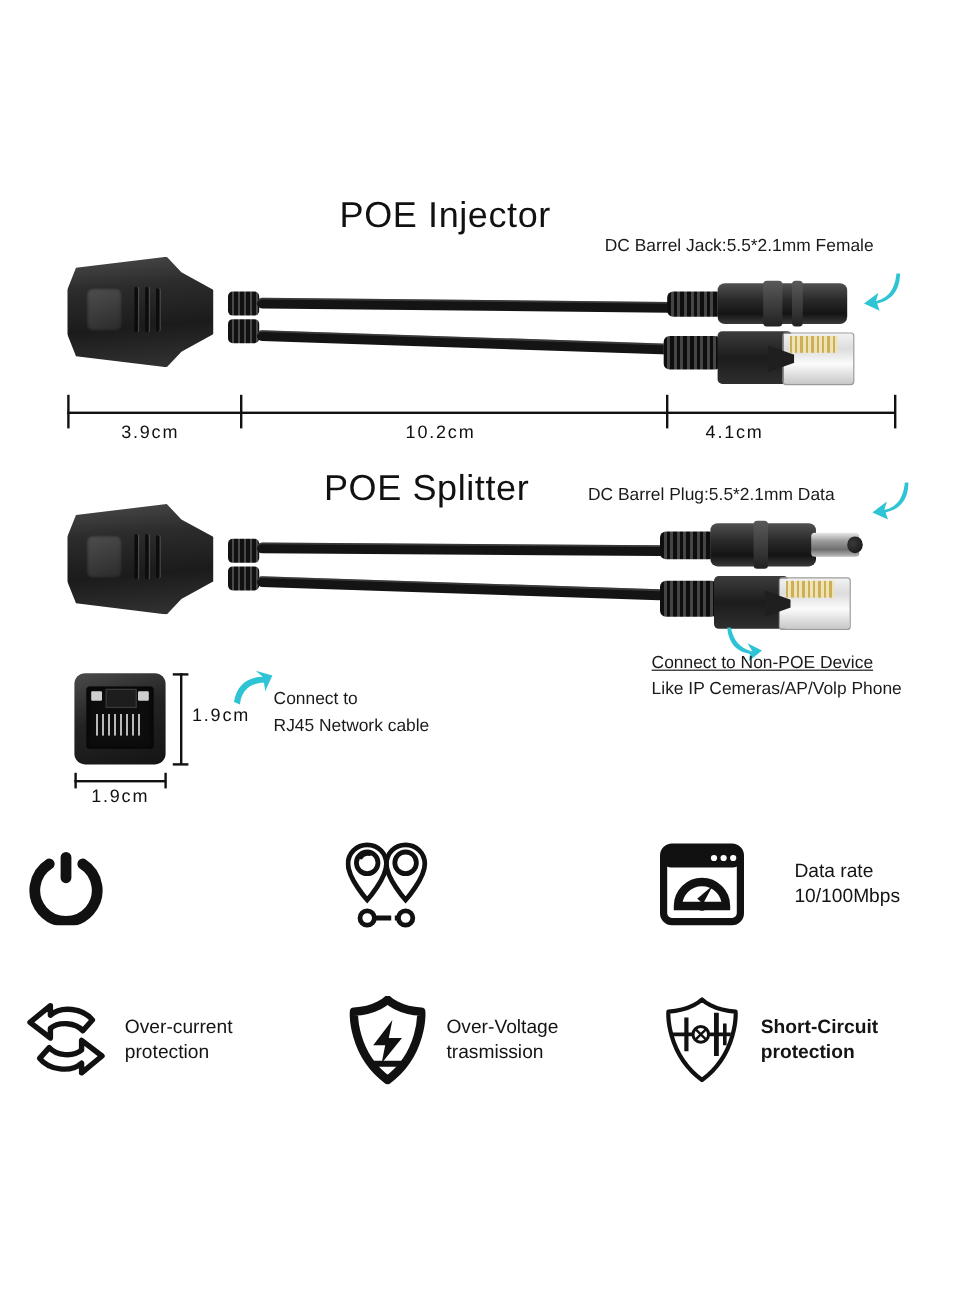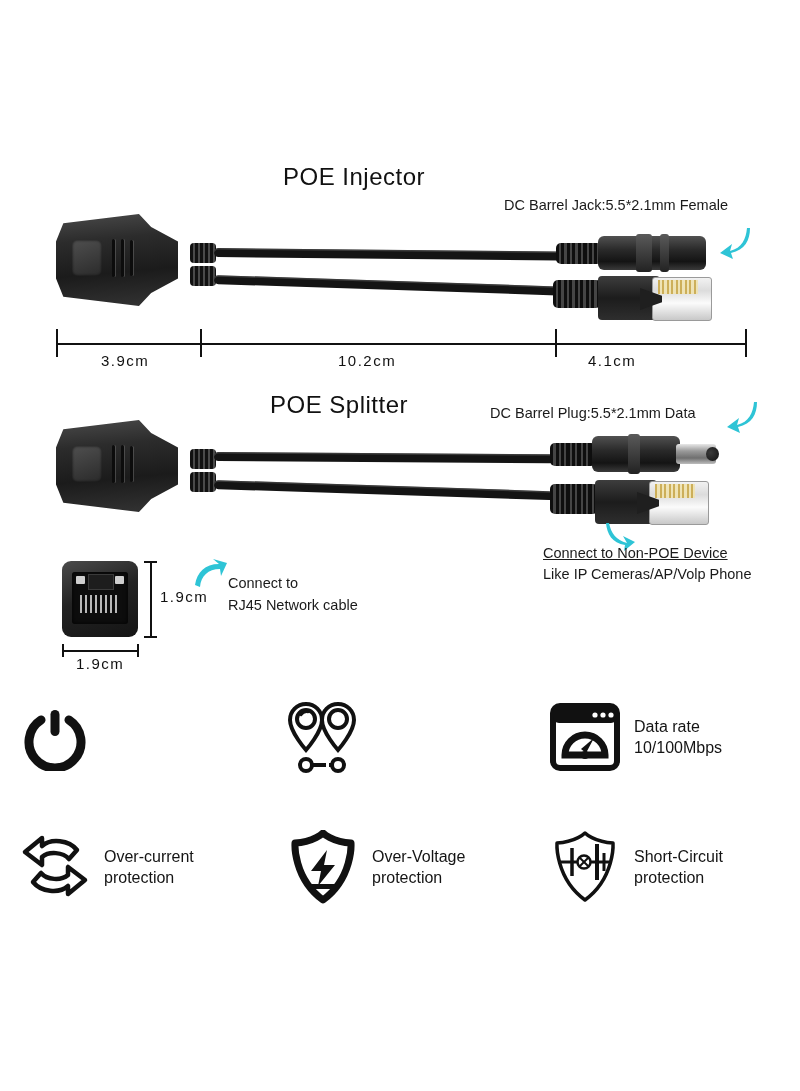--- a/index.html
+++ b/index.html
@@ -12,21 +12,21 @@
     height: 1091px;
     position: relative;
     font-family: "Liberation Sans", sans-serif;
     color: #111111;
     overflow: hidden;
   }
   .abs { position: absolute; }
 
   
   .section-title {
-    font-size: 24px;
+    font-size: 30px;
     font-weight: 400;
     letter-spacing: 0.5px;
     color: #111;
     white-space: nowrap;
   }
 
   
   .callout {
     font-size: 14.5px;
     color: #1a1a1a;
@@ -329,21 +329,21 @@
       <path d="M50 4 C59 4 66 11 66 20 C66 32 50 50 50 50 C50 50 34 32 34 20 C34 11 41 4 50 4 Z" fill="none" stroke="#111" stroke-width="4"></path>
       <circle cx="50" cy="19" r="9" fill="none" stroke="#111" stroke-width="4"></circle>
       <circle cx="18" cy="65" r="6" fill="none" stroke="#111" stroke-width="4"></circle>
       <circle cx="50" cy="65" r="6" fill="none" stroke="#111" stroke-width="4"></circle>
       <line x1="25" y1="65" x2="38" y2="65" stroke="#111" stroke-width="4"></line>
       <line x1="41" y1="65" x2="44" y2="65" stroke="#111" stroke-width="4"></line>
     </svg>
   </div>
 </div>
 
-<div class="feature" style="left:548px; top:700px;">
+<div class="feature" style="left:548px; top:700px;gap:28px;">
   <div class="feature-icon">
     <svg width="70" height="70" viewBox="0 0 70 70">
       <rect x="3" y="4" width="64" height="62" rx="7" fill="none" stroke="#111" stroke-width="6"></rect>
       <rect x="3" y="4" width="64" height="17" rx="6" fill="#111"></rect>
       <circle cx="45" cy="13" r="2.6" fill="#fff"></circle>
       <circle cx="53" cy="13" r="2.6" fill="#fff"></circle>
       <circle cx="61" cy="13" r="2.6" fill="#fff"></circle>
       <path d="M15 53 A20 20 0 0 1 55 53 Z" fill="none" stroke="#111" stroke-width="7"></path>
       <path d="M36 51 L44 36 L31 47 Z" fill="#111"></path>
       <circle cx="35" cy="53" r="4" fill="#111"></circle>
@@ -366,24 +366,24 @@
 
 <div class="feature" style="left:286px; top:830px;">
   <div class="feature-icon">
     <svg width="66" height="74" viewBox="0 0 66 74">
       <path d="M33 3 C33 3 24 12 5 13 C5 13 3 48 33 70 C63 48 61 13 61 13 C42 12 33 3 33 3 Z" fill="none" stroke="#111" stroke-width="7" stroke-linejoin="round"></path>
       <path d="M37 20 L21 41 L31 41 L28 56 L45 35 L34 35 Z" fill="#111"></path>
       <rect x="20" y="54" width="26" height="5" rx="2" fill="#111"></rect>
     </svg>
   </div>
   <div class="feature-label">Over-Voltage
-protection</div>
-</div>
-
-<div class="feature" style="left:548px; top:830px;">
+trasmission</div>
+</div>
+
+<div class="feature" style="left:548px; top:830px;font-weight:bold;">
   <div class="feature-icon">
     <svg width="66" height="74" viewBox="0 0 66 74">
       <path d="M33 3 C33 3 24 12 5 13 C5 13 3 48 33 70 C63 48 61 13 61 13 C42 12 33 3 33 3 Z" fill="none" stroke="#111" stroke-width="3.5" stroke-linejoin="round"></path>
       <line x1="8" y1="32" x2="20" y2="32" stroke="#111" stroke-width="3"></line>
       <line x1="20" y1="18" x2="20" y2="46" stroke="#111" stroke-width="3.5"></line>
       <line x1="20" y1="32" x2="26" y2="32" stroke="#111" stroke-width="3"></line>
       <circle cx="32" cy="32" r="6.5" fill="none" stroke="#111" stroke-width="2.5"></circle>
       <line x1="28" y1="28" x2="36" y2="36" stroke="#111" stroke-width="2"></line>
       <line x1="36" y1="28" x2="28" y2="36" stroke="#111" stroke-width="2"></line>
       <line x1="39" y1="32" x2="45" y2="32" stroke="#111" stroke-width="3"></line>

